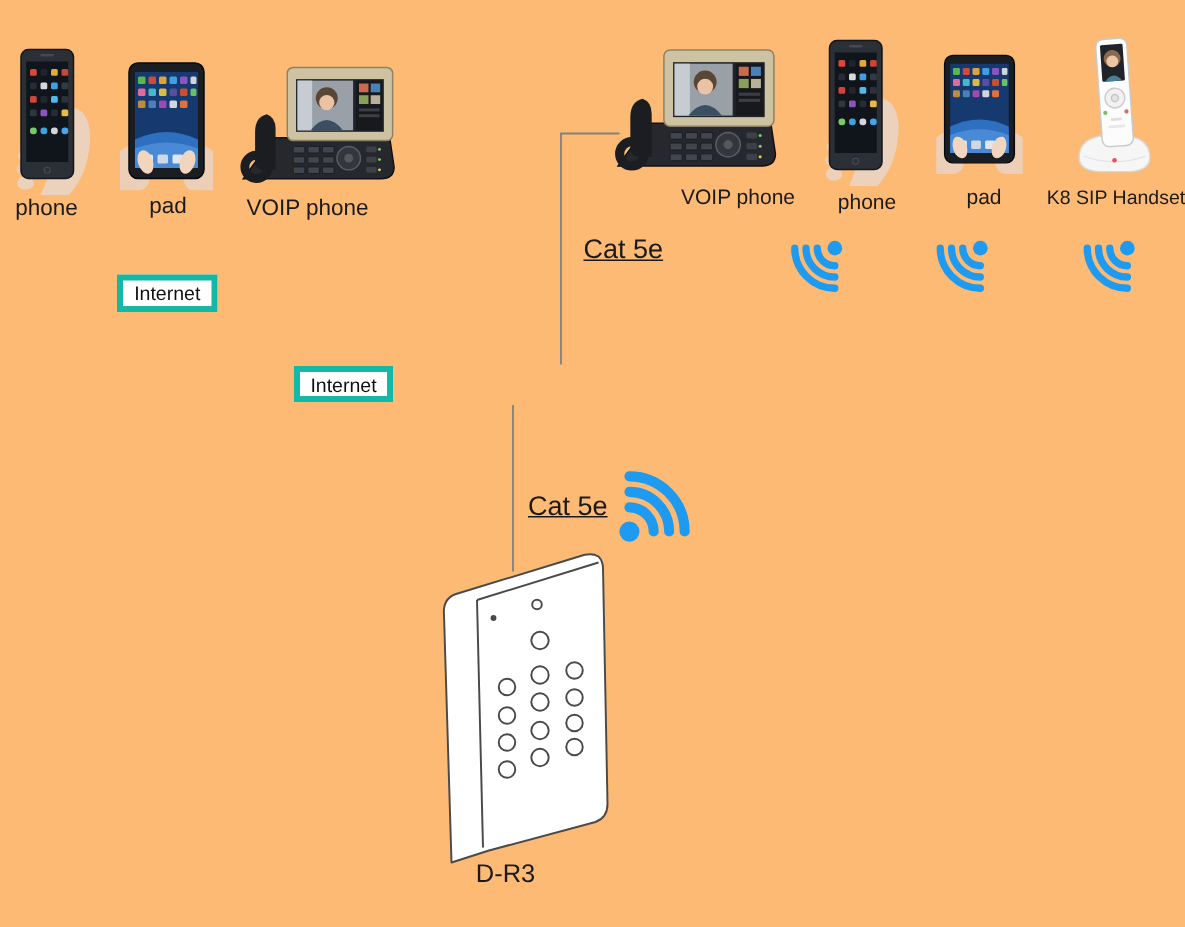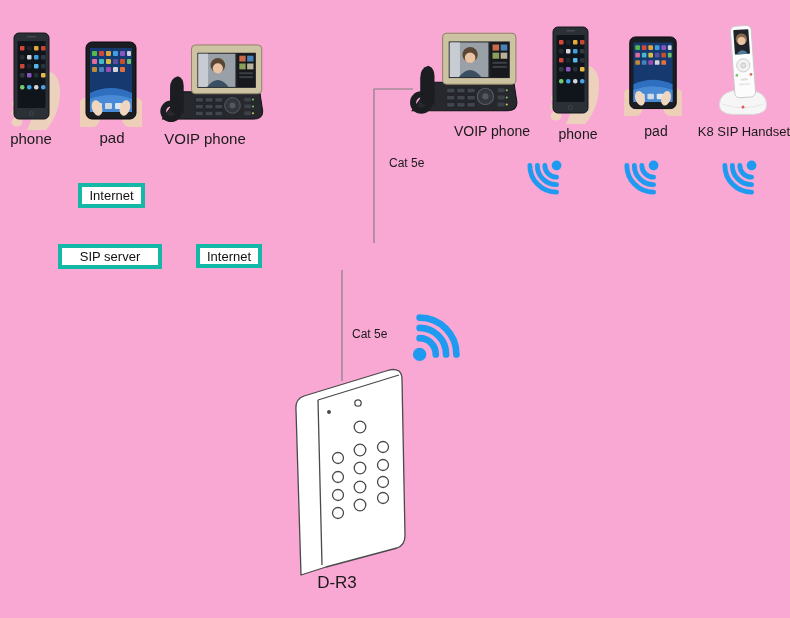--- a/index.html
+++ b/index.html
@@ -1,29 +1,29 @@
 <!DOCTYPE html>
 <html><head>
 <meta charset="utf-8">
 <style>
   * { margin:0; padding:0; box-sizing:border-box; }
   html,body { background:#ffffff; }
   body { font-family:"Liberation Sans","DejaVu Sans",sans-serif; color:#1a1a1a; }
-  .canvas { position:relative; width:790px; height:618px; background:#f9a8d4; overflow:hidden; }
+  .canvas { position:relative; width:790px; height:618px; background:#fdba74; overflow:hidden; }
   .abs { position:absolute; }
   .overlay { position:absolute; left:0; top:0; width:790px; height:618px; pointer-events:none; }
   .node-box {
     position:absolute; background:#ffffff; border:4px solid #14b8a6;
     display:flex; align-items:center; justify-content:center;
     font-size:13px; color:#111; white-space:nowrap;
   }
   .dev-label { position:absolute; text-align:center; font-size:15px; color:#1a1a1a; white-space:nowrap; }
   .dev-label.small { font-size:14px; }
   .dev-label.xsmall { font-size:13px; }
-  .cable-label { position:absolute; font-size:12px; color:#1a1a1a; white-space:nowrap; }
+  .cable-label { position:absolute; font-size:18px; color:#1a1a1a; white-space:nowrap;text-decoration:underline; }
   .wifi { position:absolute; }
   .wifi.down-left { transform:rotate(180deg); }
   svg { display:block; }
 </style>
 </head>
 <body>
 
 <div class="canvas">
 
   <svg class="overlay" viewBox="0 0 790 618">
@@ -133,21 +133,20 @@
     <rect x="88" y="56" width="7" height="4" rx="1" fill="#3c4047"></rect>
       <circle cx="97" cy="58" r="1" fill="#7ad06a"></circle>
     <rect x="88" y="63" width="7" height="4" rx="1" fill="#3c4047"></rect>
       <circle cx="97" cy="65" r="1" fill="#7ad06a"></circle>
     <rect x="88" y="70" width="7" height="4" rx="1" fill="#3c4047"></rect>
       <circle cx="97" cy="72" r="1" fill="#d8d25a"></circle>
   </svg>
   <div class="dev-label" style="left:150px;top:130px;width:110px">VOIP phone</div>
 
   <div class="node-box" style="left:78px;top:183px;width:67px;height:25px">Internet</div>
-  <div class="node-box" style="left:58px;top:244px;width:104px;height:25px">SIP server</div>
   <div class="node-box" style="left:196px;top:244px;width:66px;height:24px">Internet</div>
 
   <div class="cable-label" style="left:389px;top:156px">Cat 5e</div>
   <div class="cable-label" style="left:352px;top:327px">Cat 5e</div>
 
   <svg class="abs" style="left:408px;top:31px" width="112" height="84" viewBox="0 0 110 82">
     <path d="M4,78 L24,50 L104,50 L107,70 Q107,78 98,78 Z" fill="#26282e" stroke="#101114"></path>
     <rect x="34" y="2" width="72" height="50" rx="4" fill="#cdc2a2" stroke="#8d8265"></rect>
     <rect x="40" y="10" width="60" height="36" fill="#202329"></rect>
     <rect x="41" y="11" width="38" height="34" fill="#9aa0a8"></rect>

